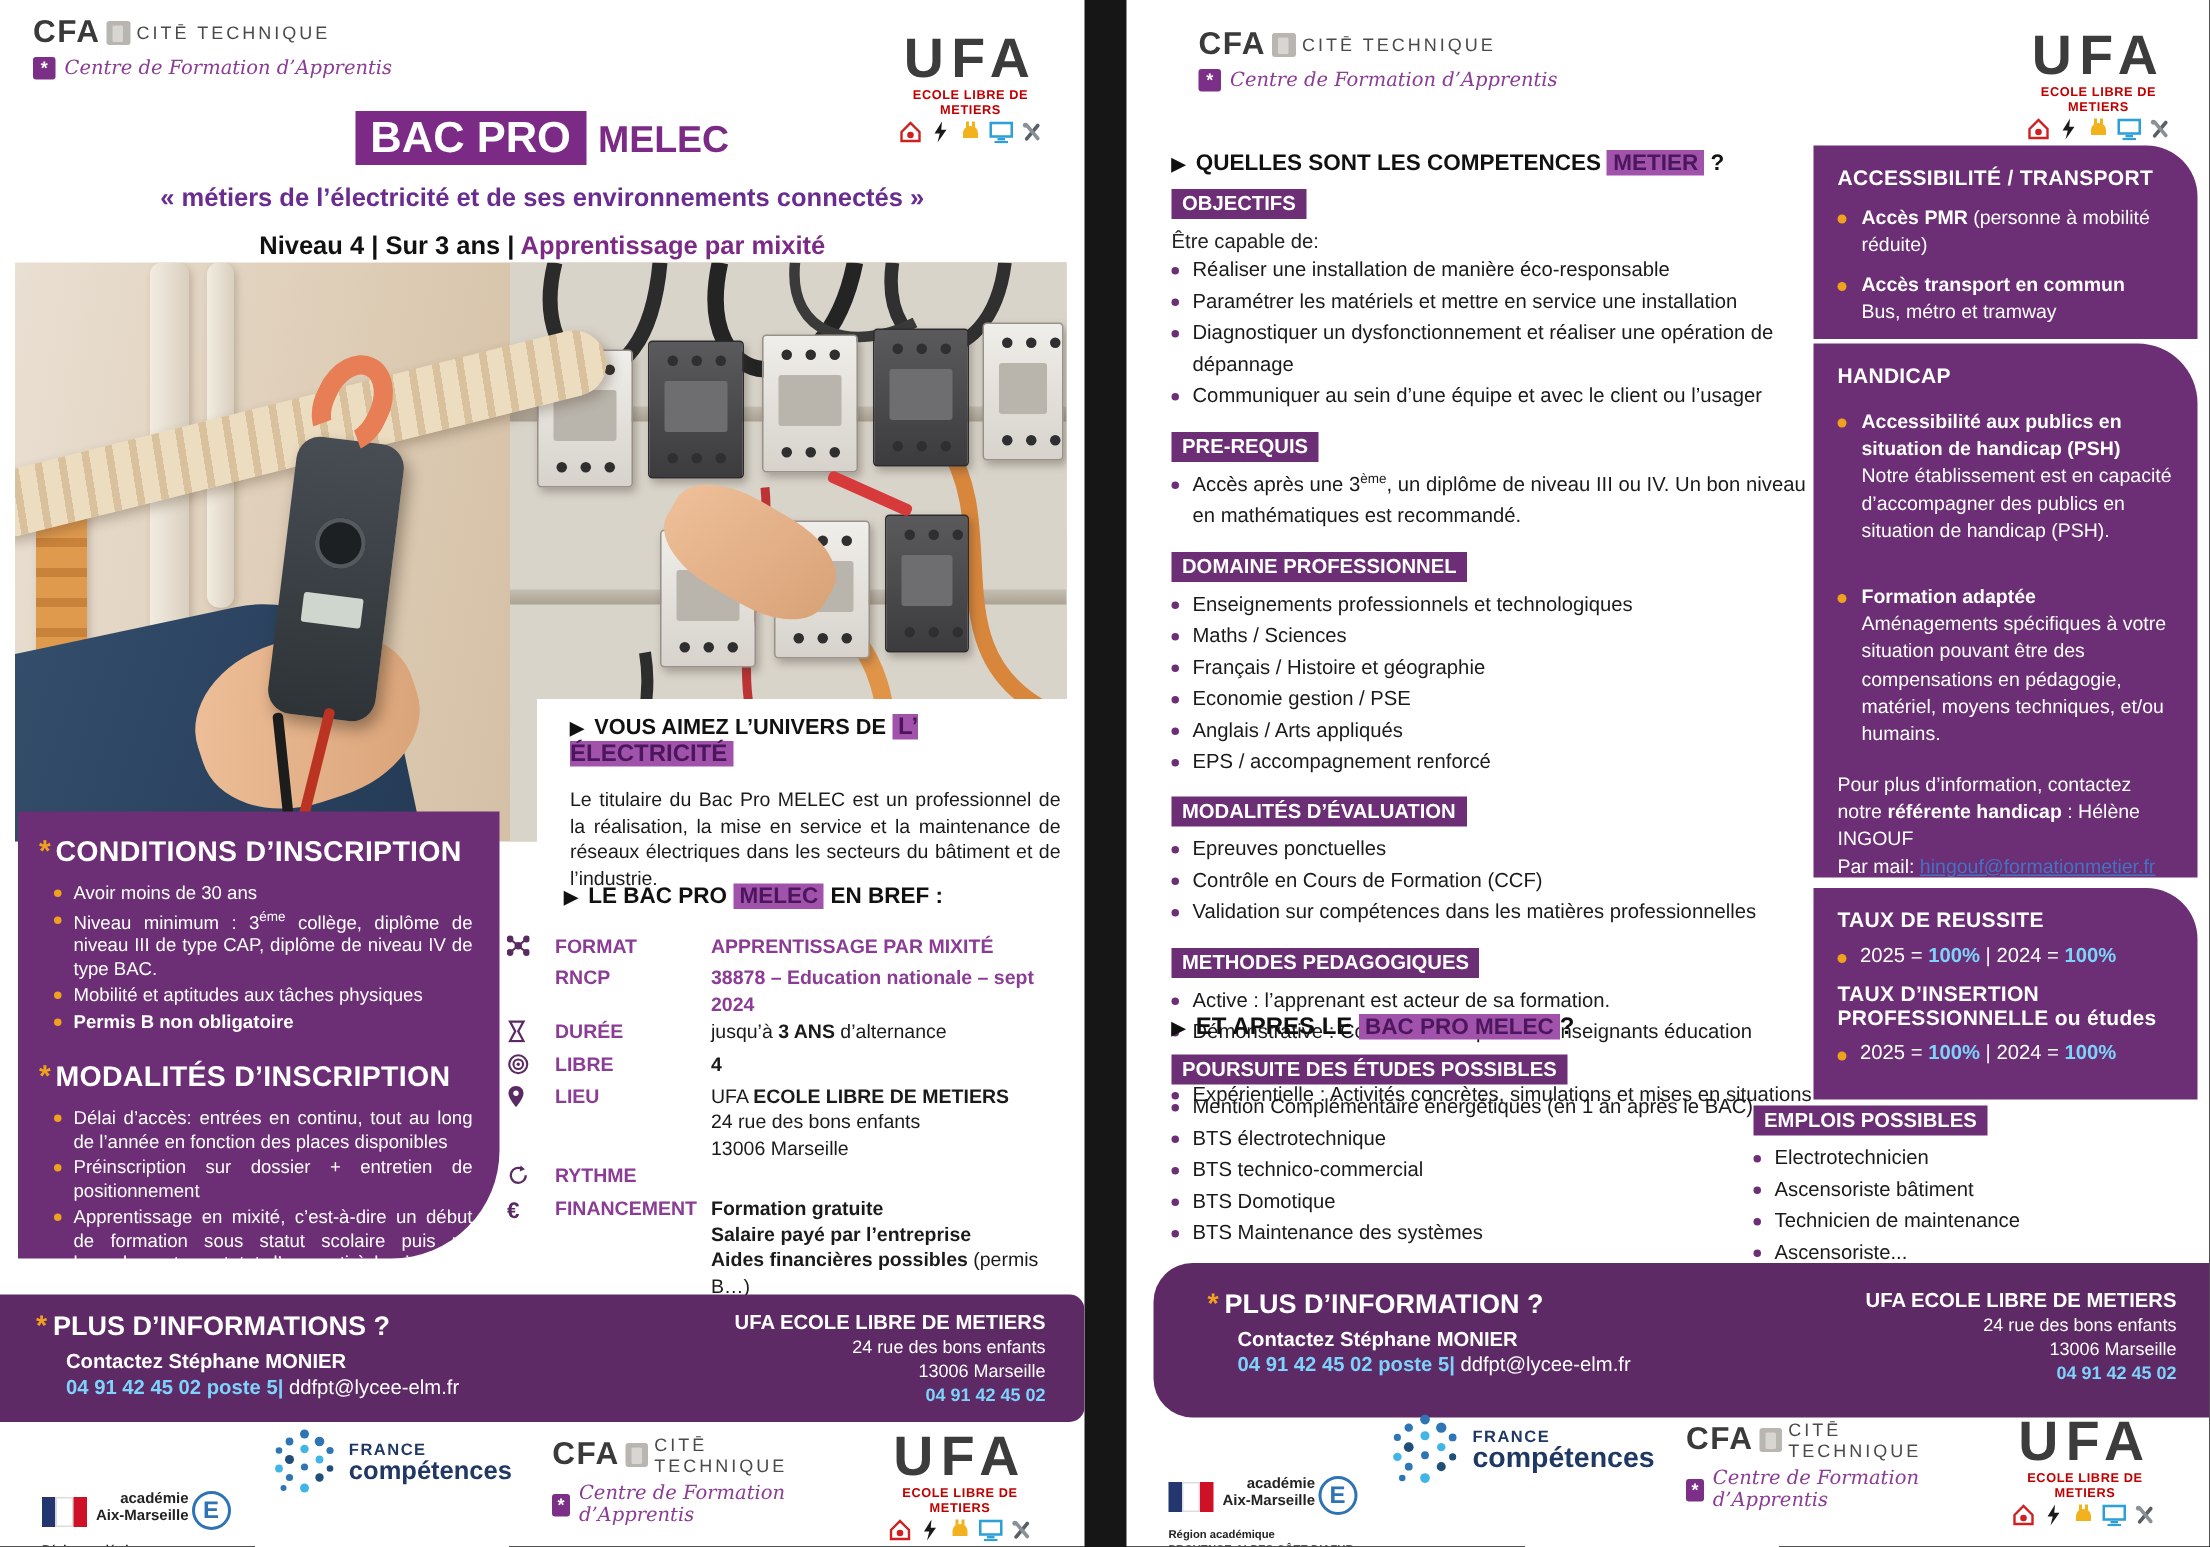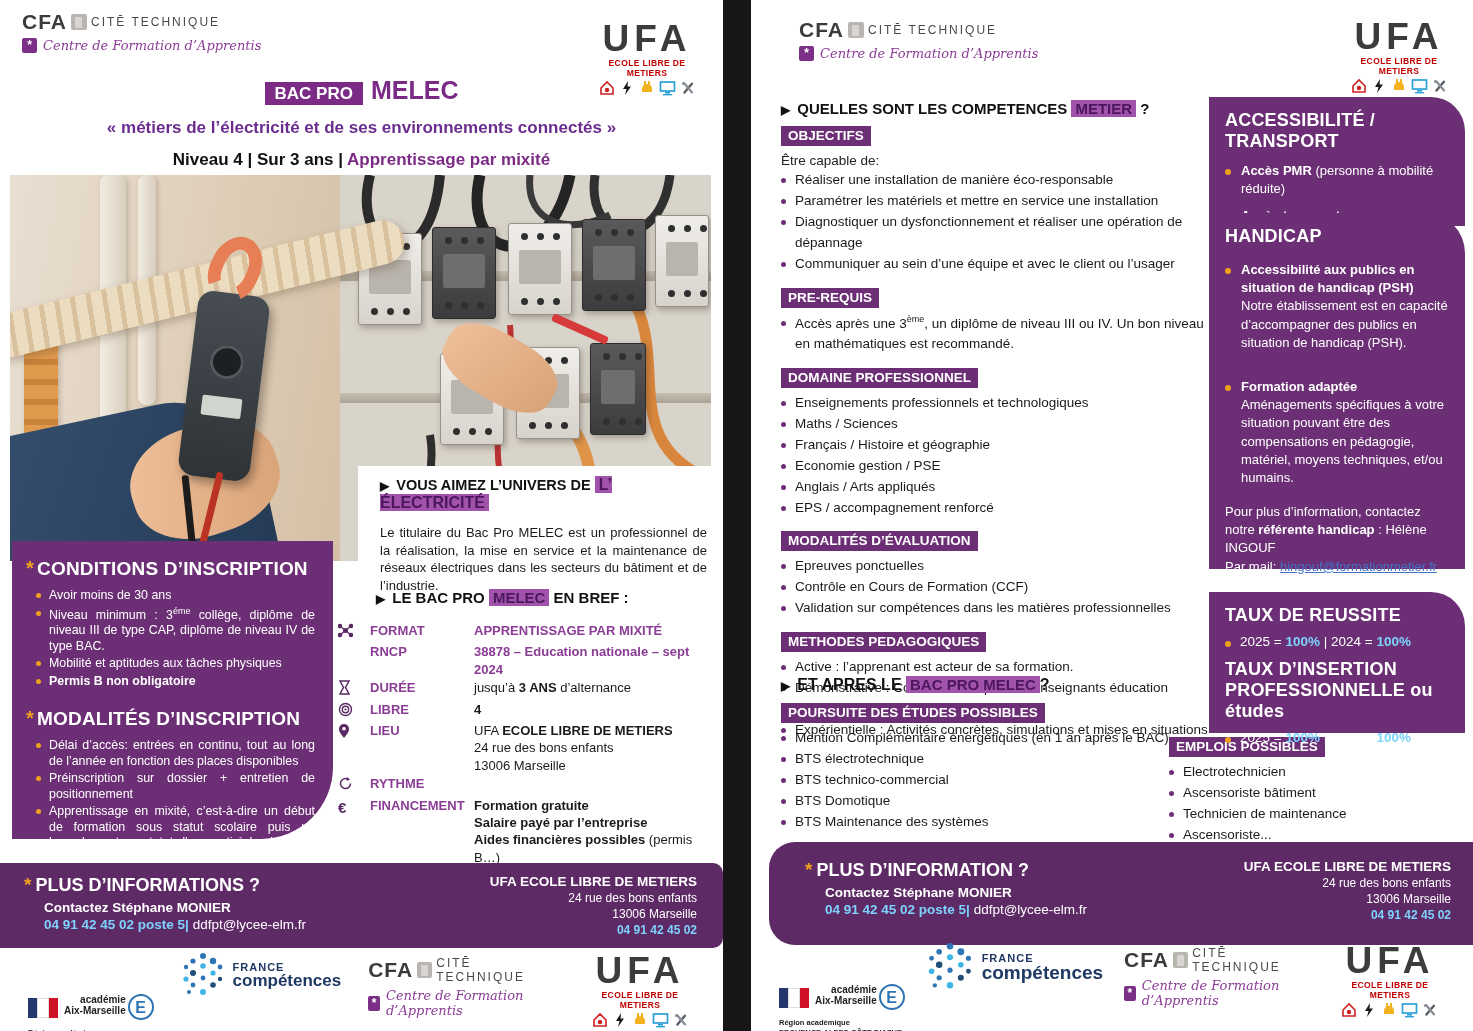--- a/index.html
+++ b/index.html
@@ -45,21 +45,21 @@
   .pli { display:flex; gap:9px; align-items:flex-start; }
   .pdot { flex:0 0 auto; width:5px; height:5px; border-radius:50%; background:#6c2f75; margin-top:8px; }
   .odot { flex:0 0 auto; width:6px; height:6px; border-radius:50%; background:#f0a11e; margin-top:7px; }
   .orange { color:#7dd3fc; font-weight:bold; }
   .star { color:#f0a11e; font-weight:bold; }
   a.maillink { color:#4472c4; text-decoration:underline; }
   sup { font-size:9px; }
 
   
   .titleblock { position:absolute; left:0; right:0; top:76px; text-align:center; }
-  .title-chip { background:#7b2b86; color:#fff; font-weight:bold; font-size:17px; padding:2px 10px; }
+  .title-chip { background:#7b2b86; color:#fff; font-weight:bold; font-size:29px; padding:2px 10px; }
   .title-rest { color:#7b2b86; font-weight:bold; font-size:25px; margin-left:8px; }
   .subtitle { color:#6a2d8f; font-weight:bold; font-size:17px; margin-top:13px; }
   .metaline { font-size:17px; font-weight:bold; color:#111; margin-top:12px; }
   .metaline .purple { color:#7b2b86; }
 
   .photo { position:absolute; left:10px; top:175px; width:701px; height:386px; background:linear-gradient(100deg,#e9dfd2 0%,#dccab2 35%,#cdb89d 65%,#c3ab8f 100%); overflow:hidden; }
   .wallpipe { position:absolute; background:linear-gradient(90deg,#f2ece1,#d9cfbf); border-radius:8px; box-shadow:2px 2px 5px rgba(90,70,50,.25); }
   .panel { position:absolute; left:330px; top:0; width:371px; height:386px; background:#d9d4ca; }
   .rail { position:absolute; left:0; right:0; height:10px; background:linear-gradient(#c4beb2,#aba394); }
   .contactor { position:absolute; width:64px; height:92px; background:linear-gradient(#f0eeea,#d7d3cc); border:1px solid #97918a; border-radius:3px; box-shadow:2px 3px 6px rgba(60,50,40,.35); }
@@ -118,24 +118,24 @@
   .h-sec { font-size:15px; font-weight:bold; color:#111; margin-bottom:9px; }
   .h-sec .hl { font-size:15px; }
   .ul { list-style:none; }
   .ul .pli { font-size:13.5px; line-height:1.55; color:#1a1a1a; }
   .intro { font-size:13.5px; margin:2px 0 2px; }
   .sec { margin-bottom:13px; }
   .apresblock { position:absolute; left:30px; top:676px; width:455px; }
   .emplois { position:absolute; left:418px; top:737px; width:300px; }
 
   .sidebox { position:absolute; left:458px; width:256px; background:#6c2f75; color:#fff; border-radius:0 34px 0 0; padding:13px 16px 0 16px; }
-  .sidebox h2 { font-size:18px; letter-spacing:0.2px; }
+  .sidebox h2 { font-size:14px; letter-spacing:0.2px; }
   .sidebox .pli { font-size:13px; line-height:1.35; margin-top:10px; gap:10px; }
   #accessbox { top:97px; height:129px; }
-  #handibox { top:213px; height:356px; border-radius:0 40px 0 0; }
+  #handibox { top:229px; height:356px; border-radius:0 40px 0 0; }
   #tauxbox { top:592px; height:141px; }
   .hline { font-size:13px; line-height:1.4; margin-top:10px; }
   .taux-line { display:flex; gap:9px; align-items:flex-start; font-size:13.5px; margin:8px 0 10px; }
 </style>
 </head>
 <body>
 
 <div class="page" id="pageL">
 
   <div class="cfa-logo" style="left:22px;top:10px;">

